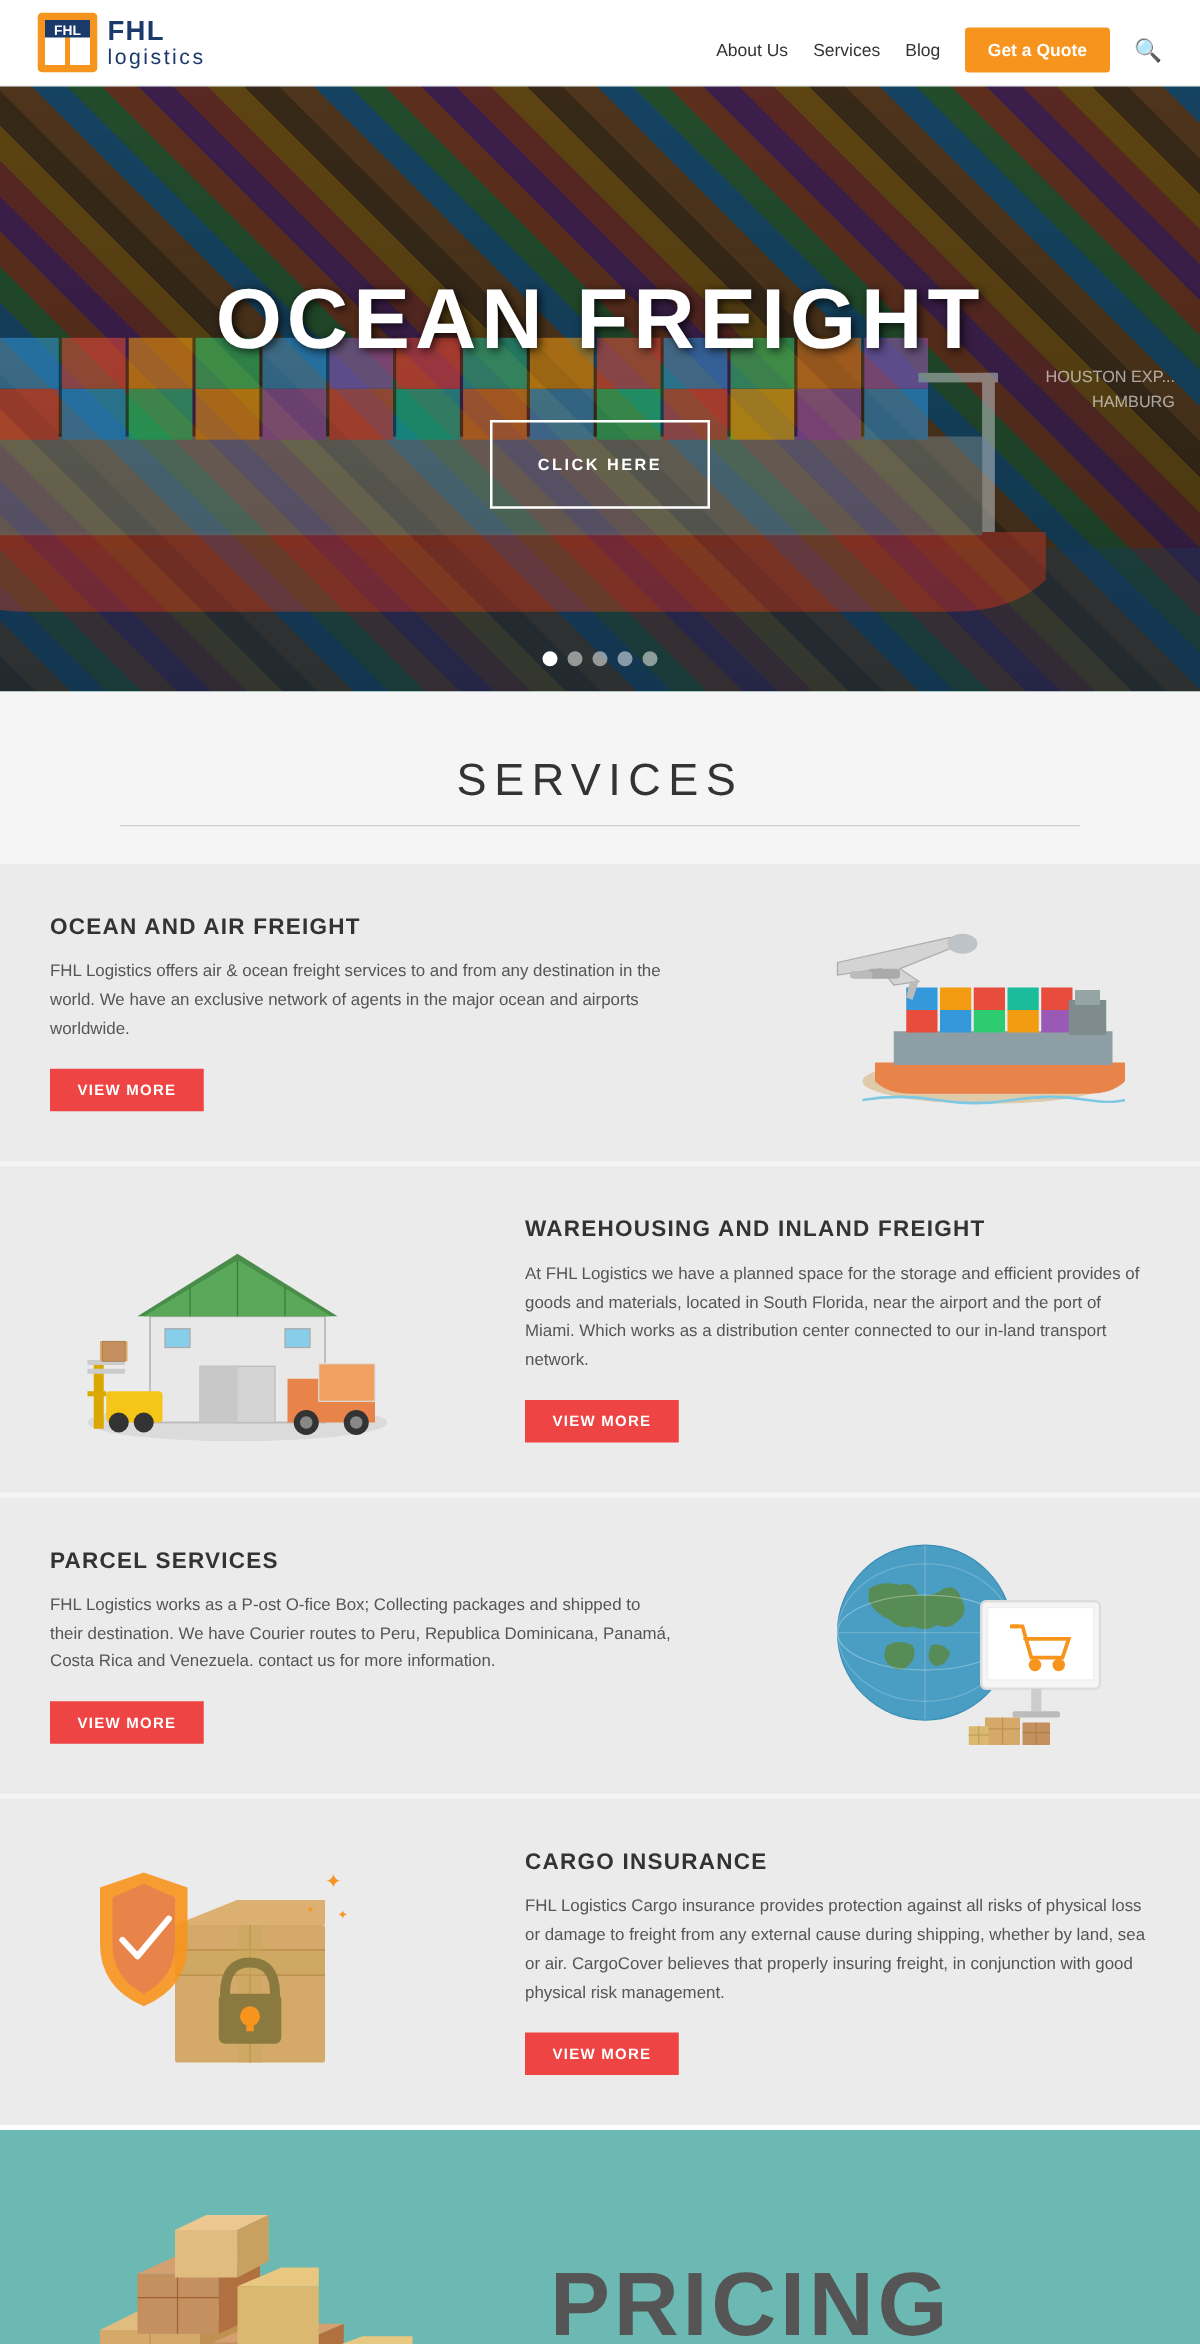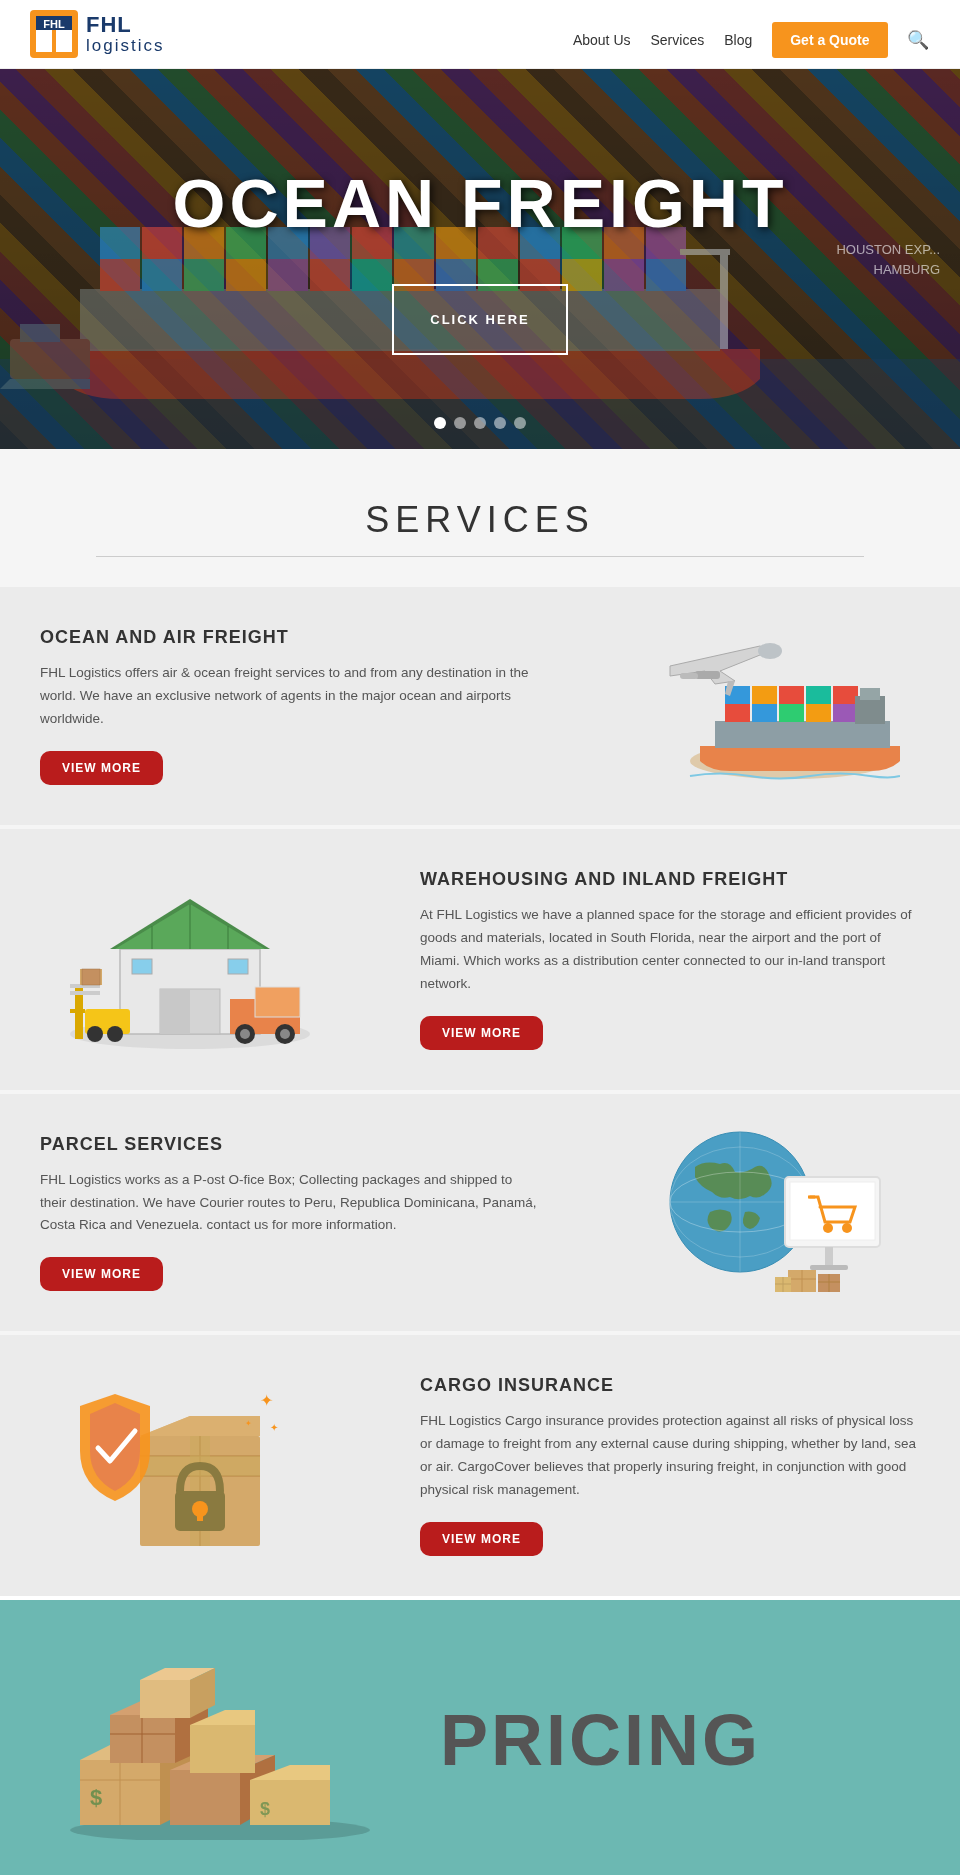--- a/index.html
+++ b/index.html
@@ -65,21 +65,21 @@
     .search-icon-wrap {
       cursor: pointer;
       font-size: 18px;
       color: #333;
     }
 
     
     .hero {
       position: relative;
       width: 100%;
-      height: 380px;
+      height: 484px;
       overflow: hidden;
       background: #0f766e;
     }
     .hero-bg {
       width: 100%;
       height: 100%;
       background: linear-gradient(to bottom, rgba(0,0,0,0.3), rgba(0,0,0,0.5)),
         repeating-linear-gradient(
           45deg,
           #8B4513 0px, #8B4513 20px,
@@ -213,30 +213,30 @@
       margin-bottom: 14px;
       letter-spacing: 1px;
     }
     .service-desc {
       font-size: 13.5px;
       color: #555;
       line-height: 1.7;
       margin-bottom: 20px;
     }
     .btn-view-more {
-      background: #b91c1c;
+      background: #ef4444;
       color: #fff;
       border: none;
       padding: 10px 22px;
       font-size: 12px;
       font-weight: 700;
       letter-spacing: 1px;
       text-transform: uppercase;
       cursor: pointer;
-      border-radius: 10px;
+      border-radius: 0;
     }
 
     
     .illustration { width: 260px; height: 180px; }
 
     
     .pricing-section {
       background: #6cb8b2;
       min-height: 200px;
       display: flex;

